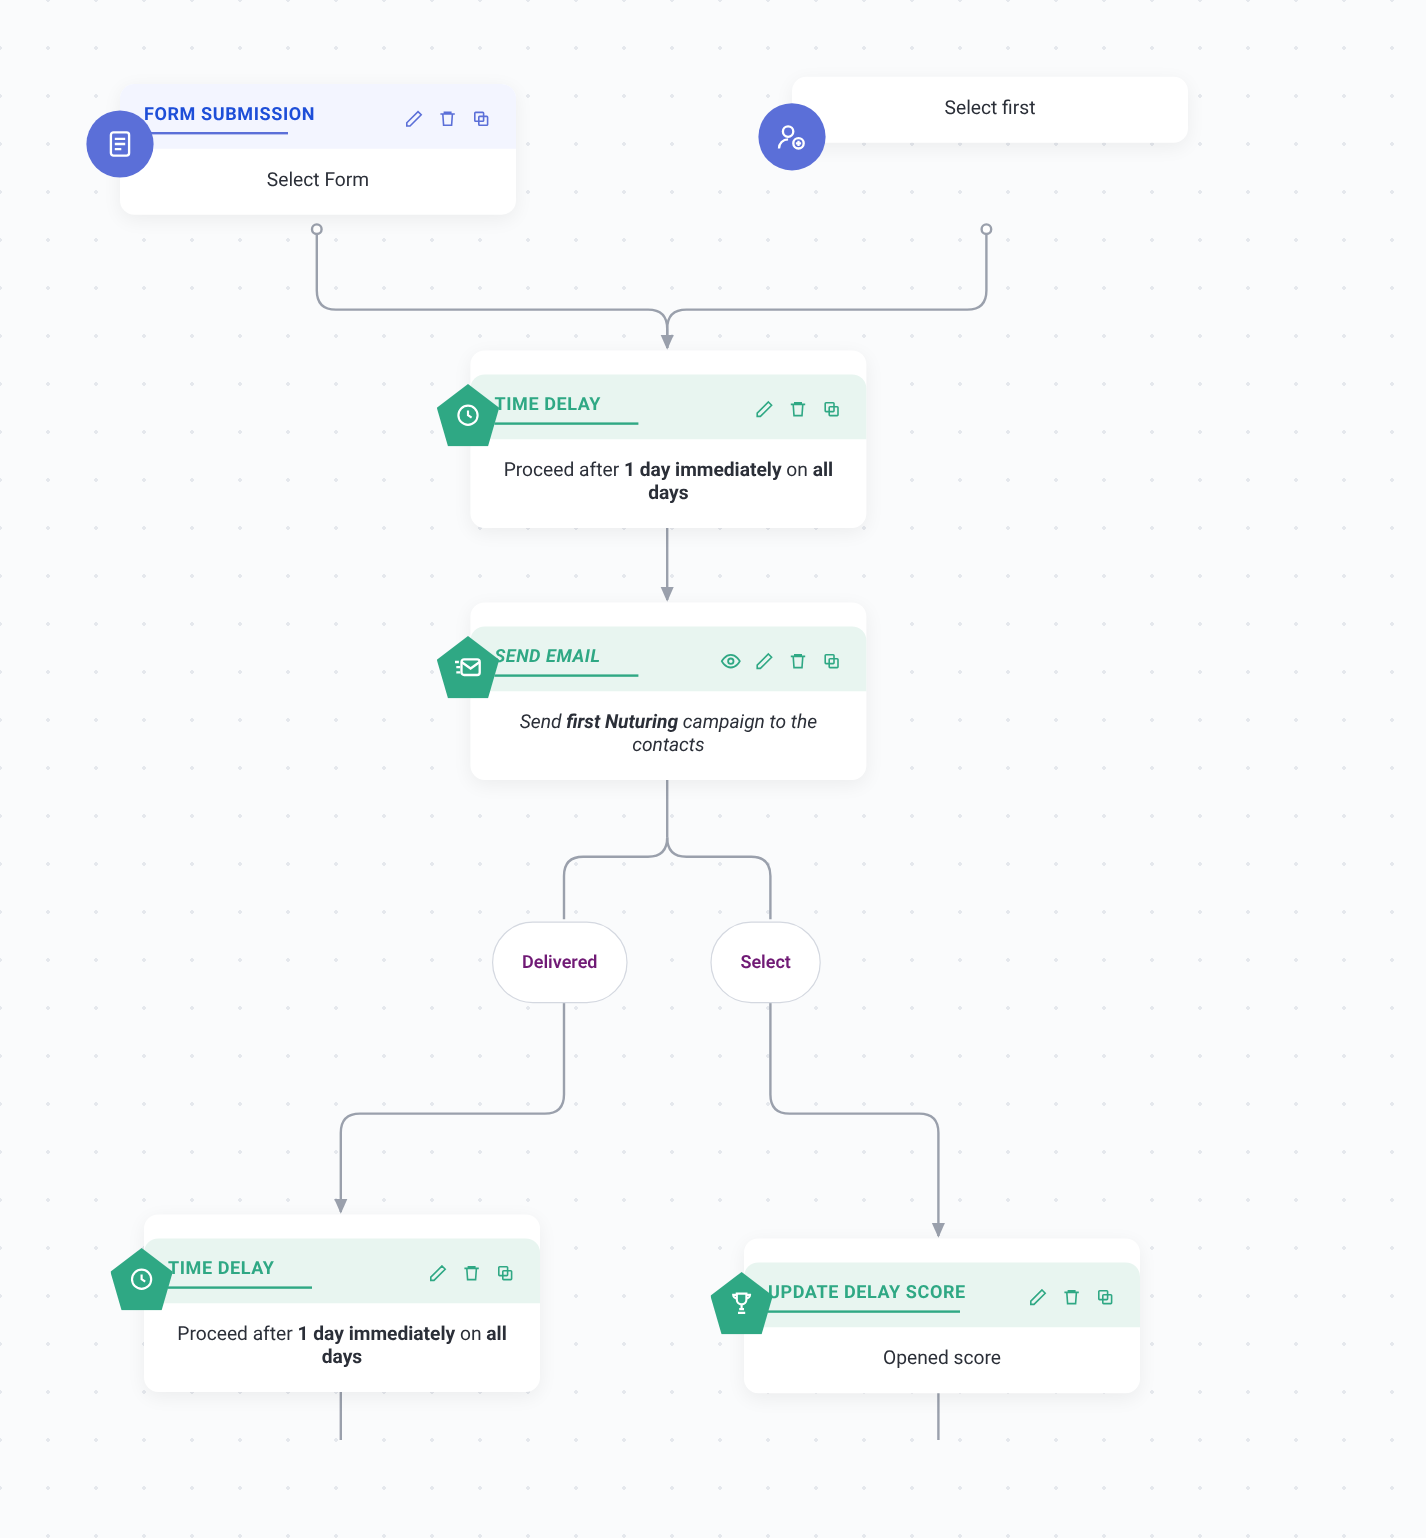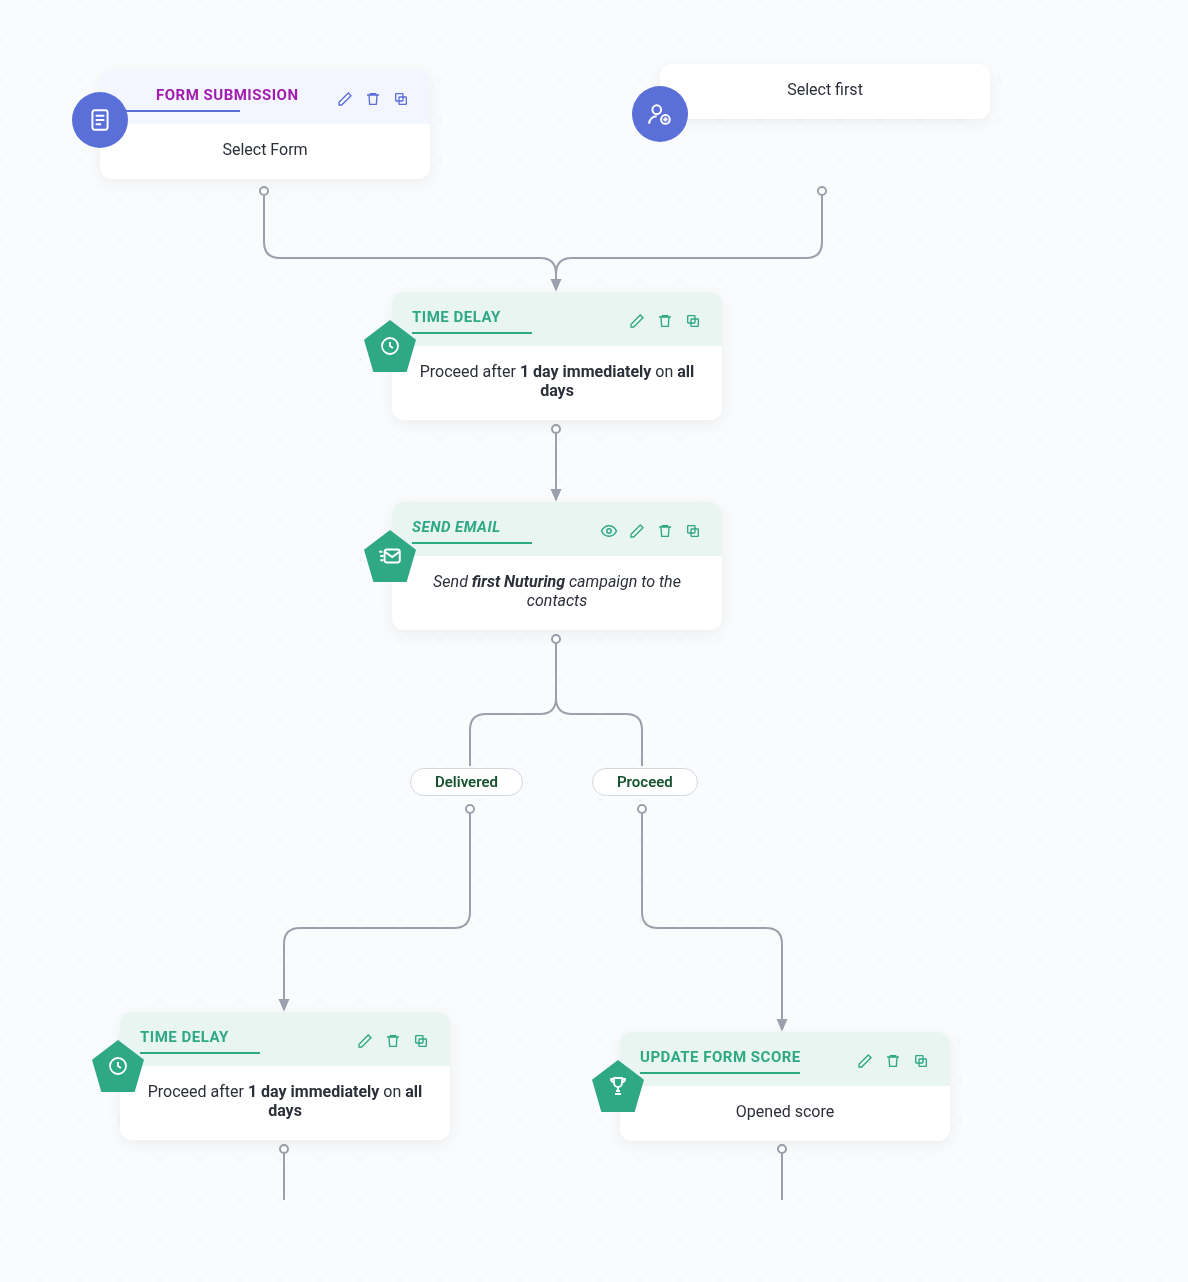--- a/index.html
+++ b/index.html
@@ -34,37 +34,38 @@
     box-shadow: 0 4px 16px rgba(0,0,0,0.06);
     width: 330px;
   }
   .card.trigger .header {
     background: #f3f5ff;
     border-radius: 12px 12px 0 0;
   }
   .card.action .header {
     background: #e8f5f0;
     border-radius: 12px 12px 0 0;
+    margin-top: 20px;
   }
   .header {
     padding: 16px 20px 12px 20px;
     display: flex;
     align-items: center;
     justify-content: space-between;
   }
   .header-left {
     display: flex;
     flex-direction: column;
   }
   .title {
     font-size: 15px;
     font-weight: 700;
     letter-spacing: 0.5px;
   }
-  .card.trigger .title { color: #a21caf; margin-left: 36px; }
+  .card.trigger .title { color: #1d4ed8; }
   .card.action .title { color: #2fa884; }
   .title-underline {
     height: 2px;
     width: 120px;
     margin-top: 6px;
   }
   .card.trigger .title-underline { background: #5b6fd8; }
   .card.action .title-underline { background: #2fa884; }
   .actions {
     display: flex;
@@ -112,24 +113,24 @@
     clip-path: polygon(50% 0%, 100% 38%, 82% 100%, 18% 100%, 0% 38%);
     display: flex;
     align-items: center;
     justify-content: center;
   }
   .branch-pill {
     position: absolute;
     background: #fff;
     border: 1px solid #d4d8e0;
     border-radius: 999px;
-    padding: 4px 24px;
+    padding: 24px 24px;
     font-size: 15px;
     font-weight: 600;
-    color: #14532d;
+    color: #701a75;
     text-align: right;
   }
   .small-node {
     width: 10px;
     height: 10px;
     border-radius: 50%;
     background: #fff;
     border: 2px solid #9aa0ac;
     position: absolute;
   }
@@ -296,21 +297,21 @@
             <rect x="9" y="9" width="11" height="11" rx="1"></rect>
             <rect x="4" y="4" width="11" height="11" rx="1"></rect>
           </svg>
         </div>
     </div>
   </div>
   <div class="body"><span>Send </span><b>first Nuturing</b><span> campaign to the contacts</span></div>
 </div>
 
 <div class="branch-pill" style="left:410px; top:768px;">Delivered</div>
-<div class="branch-pill" style="left:592px; top:768px;">Proceed</div>
+<div class="branch-pill" style="left:592px; top:768px;">Select</div>
 
 <div class="card action" style="left:120px; top:1012px;">
   <div class="node-icon pentagon">
     <div class="pentagon-shape">
       <svg width="24" height="24" viewBox="0 0 24 24" fill="none" stroke="#fff" stroke-width="1.8">
           <circle cx="12" cy="12" r="8"></circle>
           <path d="M12 8v4l3 2"></path>
         </svg>
     </div>
   </div>
@@ -346,21 +347,21 @@
     <div class="pentagon-shape">
       <svg width="24" height="24" viewBox="0 0 24 24" fill="none" stroke="#fff" stroke-width="1.8">
           <path d="M8 4h8v5a4 4 0 01-8 0V4z"></path>
           <path d="M8 5H5a3 3 0 003 3M16 5h3a3 3 0 01-3 3"></path>
           <path d="M12 13v4M9 20h6M10 17h4"></path>
         </svg>
     </div>
   </div>
   <div class="header">
     <div class="header-left">
-      <div class="title">UPDATE FORM SCORE</div>
+      <div class="title">UPDATE DELAY SCORE</div>
       <div class="title-underline" style="width:160px;"></div>
     </div>
     <div class="actions">
       <div class="icon-btn">
           <svg width="16" height="16" viewBox="0 0 24 24" fill="none" stroke-width="2">
             <path d="M17 3l4 4L7 21H3v-4L17 3z"></path>
           </svg>
         </div>
       <div class="icon-btn">
           <svg width="16" height="16" viewBox="0 0 24 24" fill="none" stroke-width="2">

